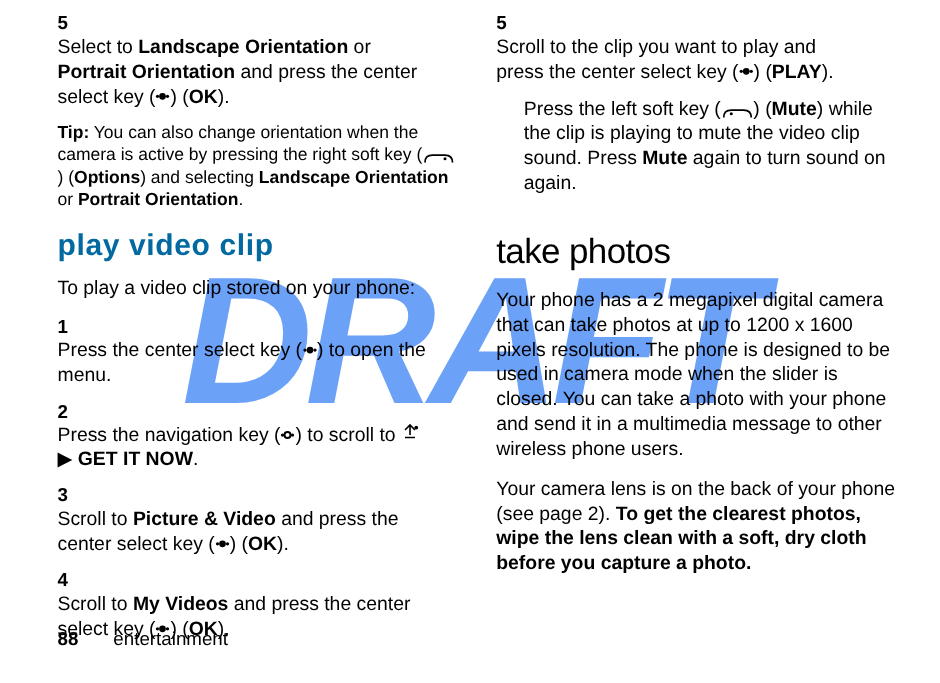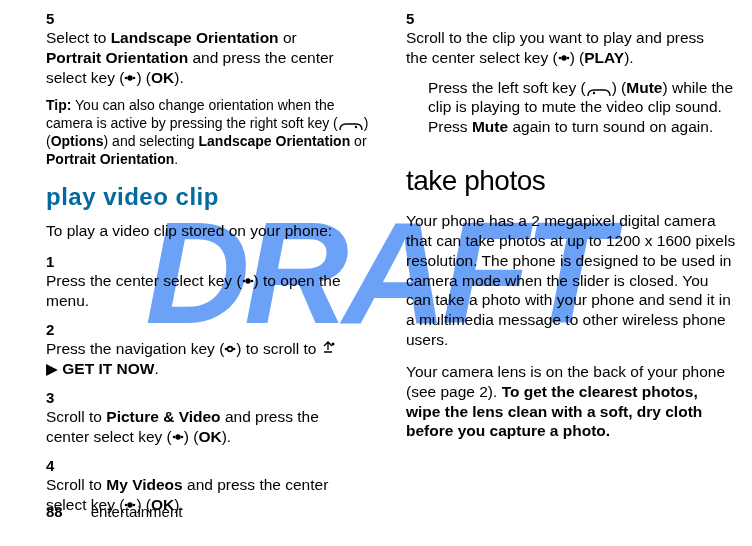--- a/index.html
+++ b/index.html
@@ -22,21 +22,21 @@
       z-index: 0;
       letter-spacing: -6px;
       opacity: 0.75;
       text-align: center;
       font-style: italic;
     }
     .page {
       position: relative;
       z-index: 1;
       display: flex;
-      padding: 10px 16px 0 46px;
+      padding: 10px 34px 0 46px;
       gap: 30px;
     }
     .column {
       flex: 1;
       width: 50%;
     }
     .step { margin-bottom: 10px; }
     .step-num {
       display: inline-block;
       font-weight: bold;

